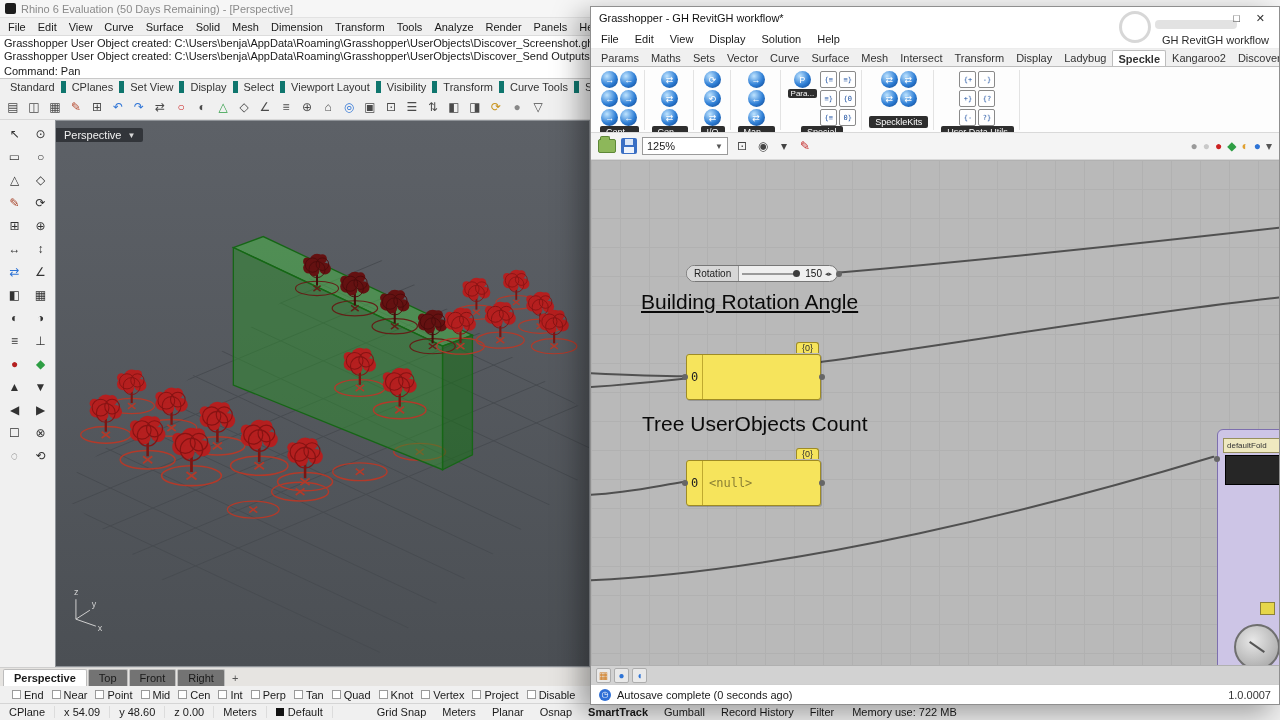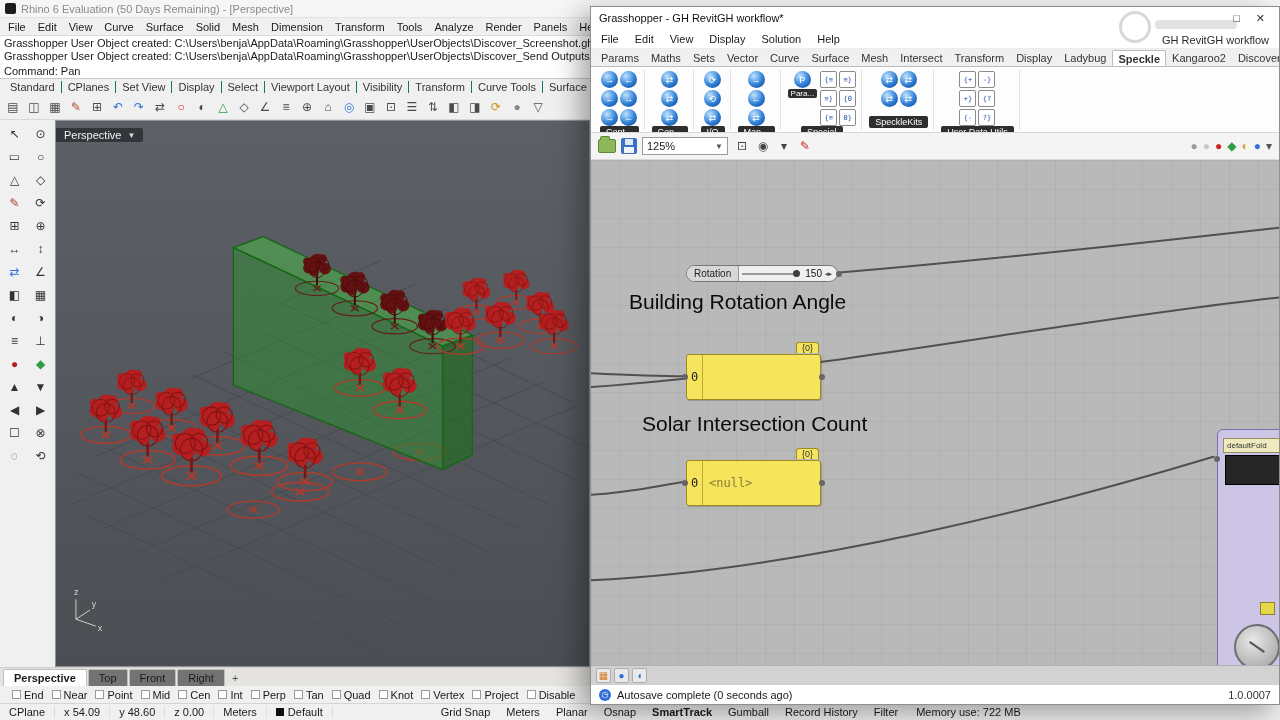--- a/index.html
+++ b/index.html
@@ -12,21 +12,21 @@
   .rh-titlebar{left:0;top:0;width:100%;height:18px;background:#f6f6f6;display:flex;align-items:center;gap:5px;
                padding-left:5px;color:#8a8a8a;border-bottom:1px solid #e2e2e2;}
   .rh-appicon{width:11px;height:11px;background:#1d1d1d;border-radius:2px;flex:0 0 auto;}
   .rh-menubar{left:0;top:18px;width:100%;height:17px;display:flex;align-items:center;padding-left:2px;background:#f0f0f0;}
   .rh-menubar span{padding:1px 6px;cursor:default;}
   .rh-history{left:0;top:35px;width:590px;height:28px;background:#fff;border-top:1px solid #dcdcdc;
               padding:1px 0 0 4px;line-height:13px;white-space:nowrap;overflow:hidden;}
   .rh-cmd{left:0;top:63px;width:590px;height:16px;background:#fff;padding-left:4px;border-bottom:1px solid #c9c9c9;
           display:flex;align-items:center;}
   .rh-ttabs{left:0;top:79px;width:590px;height:16px;display:flex;align-items:center;padding-left:4px;overflow:hidden;white-space:nowrap;}
-  .rh-ttabs span{padding:0 6px;border-right:1px solid #0f766e;color:#333;flex:0 0 auto;}
+  .rh-ttabs span{padding:0 6px;border-right:5px solid #0f766e;color:#333;flex:0 0 auto;}
   .rh-icons{left:0;top:95px;width:590px;height:25px;display:flex;align-items:center;gap:1px;padding-left:3px;
             border-bottom:1px solid #d8d8d8;overflow:hidden;}
   .rh-icons span{width:20px;height:20px;display:flex;align-items:center;justify-content:center;font-size:12px;flex:0 0 auto;}
   .rh-side{left:0;top:120px;width:55px;height:547px;display:grid;grid-template-columns:24px 24px;gap:1px 2px;
            justify-content:center;align-content:start;padding-top:3px;background:#f0f0f0;}
   .rh-side span{width:24px;height:22px;display:flex;align-items:center;justify-content:center;font-size:12px;}
 
   .rh-viewport{left:55px;top:120px;width:535px;height:547px;background:linear-gradient(#5d6167,#4b4f54);
                border:1px solid #8f9398;overflow:hidden;}
   .vp-title{position:absolute;left:0;top:7px;background:rgba(38,41,46,.78);color:#f2f2f2;padding:1px 8px;
@@ -43,21 +43,21 @@
 
   .rh-osnap{left:0;top:686px;width:590px;height:17px;display:flex;align-items:center;gap:8px;padding-left:12px;background:#f0f0f0;}
   .os{display:flex;align-items:center;gap:3px;}
   .os i{width:9px;height:9px;border:1px solid #9a9a9a;background:#fff;display:inline-block;}
   .os b{font-weight:normal;}
 
   .rh-status{left:0;top:703px;width:1280px;height:17px;display:flex;align-items:center;background:#f0f0f0;
              border-top:1px solid #d5d5d5;overflow:hidden;}
   .st-cell{padding:0 9px;border-right:1px solid #dcdcdc;white-space:nowrap;display:flex;align-items:center;}
   .layer-chip{display:inline-block;width:8px;height:8px;background:#111;margin-right:4px;}
-  .st-toggles{display:flex;margin-left:100px;}
+  .st-toggles{display:flex;margin-left:36px;}
   .st-toggle{padding:0 8px;white-space:nowrap;}
   .st-toggle.active{font-weight:bold;}
   .st-mem{padding:0 10px;white-space:nowrap;}
 
   
   .gh{left:590px;top:6px;width:690px;height:699px;background:#fff;border:1px solid #8f8f8f;
       box-shadow:-10px 8px 26px rgba(0,0,0,.35);display:flex;flex-direction:column;}
   .gh-title{height:22px;display:flex;align-items:center;padding:0 8px;color:#111;flex:0 0 auto;}
   .gh-btns{margin-left:auto;display:flex;gap:16px;padding-right:6px;color:#333;}
   .gh-btns span{cursor:default;}
@@ -625,29 +625,29 @@
       </svg>
 
       <div class="gh-slider">
         <span class="sl-name">Rotation</span>
         <span class="sl-track">
             <span class="sl-knob"></span>
           </span>
         <span class="sl-val">150</span>
         <span class="sl-spin">◂▸</span>
       </div>
-      <div class="gh-caption" style="left:38px;top:130px;">Building Rotation Angle</div>
+      <div class="gh-caption" style="left:50px;top:130px;text-decoration:underline;">Building Rotation Angle</div>
 
       <div class="gh-panel" style="left:95px;top:194px;">
         <span class="panel-tag">{0}</span>
         <div class="panel-body">
           <span class="panel-gutter">0</span>
         </div>
       </div>
-      <div class="gh-caption" style="left:51px;top:252px;">Solar Intersection Count</div>
+      <div class="gh-caption" style="left:51px;top:252px;">Tree UserObjects Count</div>
 
       <div class="gh-panel" style="left:95px;top:300px;">
         <span class="panel-tag">{0}</span>
         <div class="panel-body">
           <span class="panel-gutter">0</span>
           <span class="panel-val null">&lt;null&gt;</span>
         </div>
       </div>
 
       <div class="gh-sidecomp">

